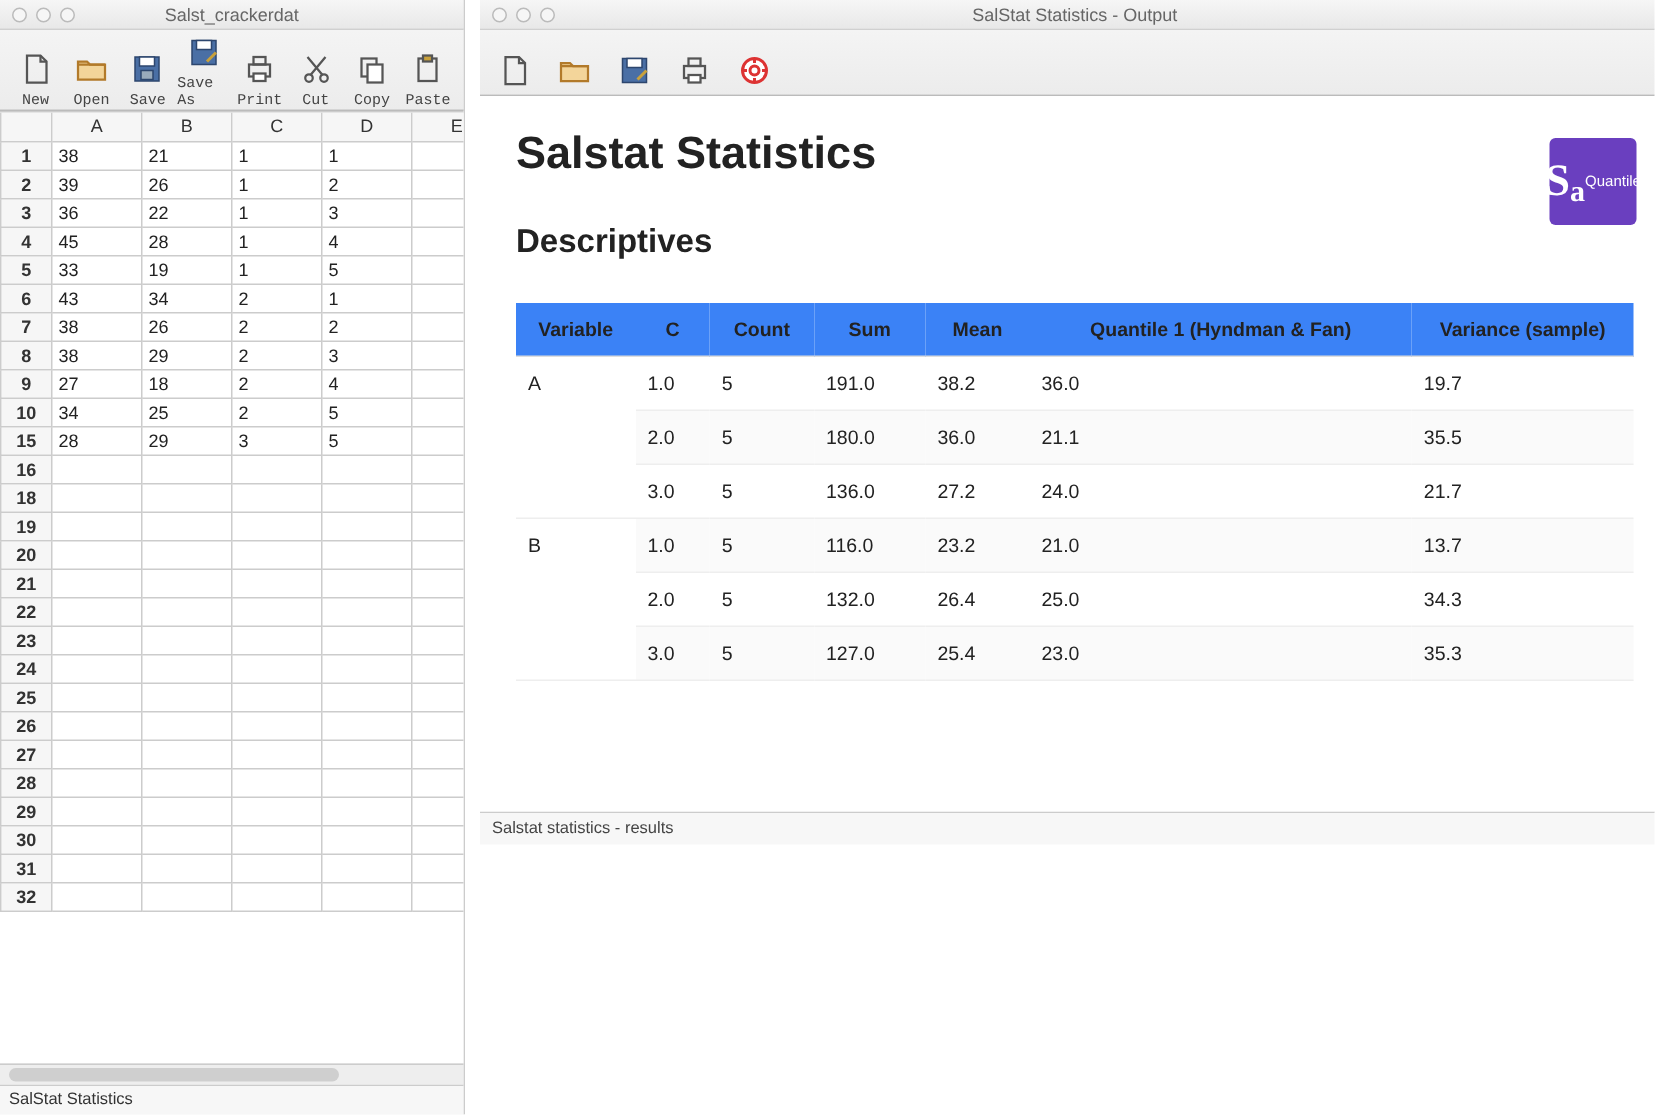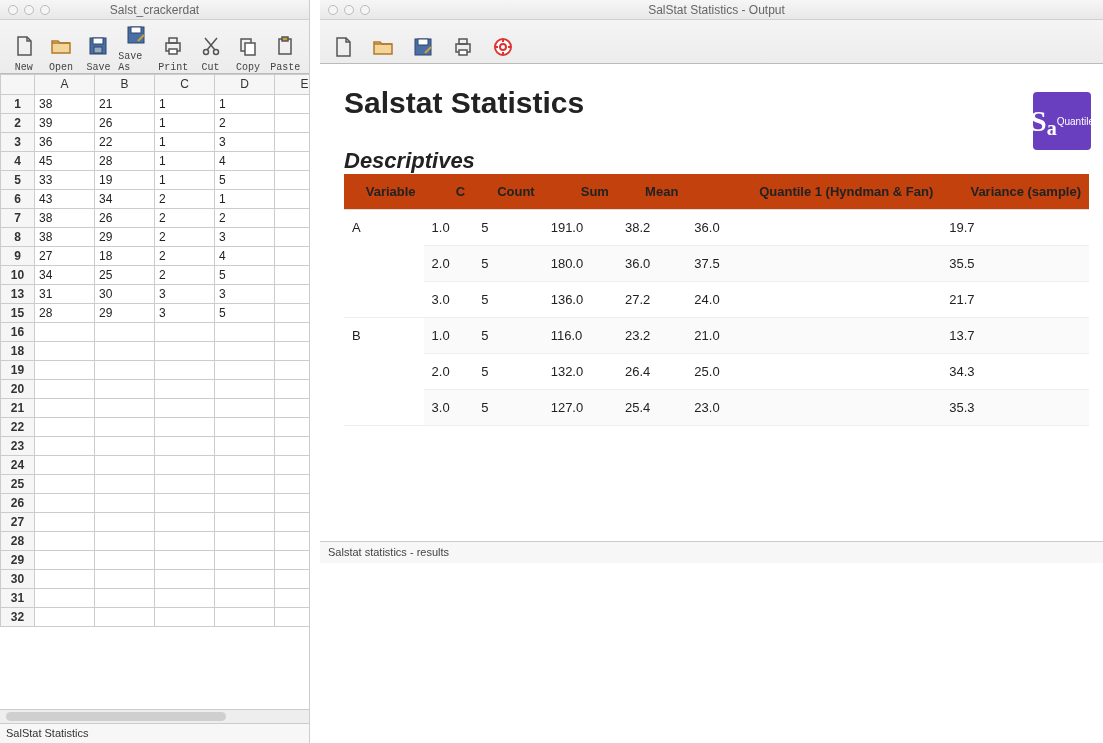--- a/index.html
+++ b/index.html
@@ -165,34 +165,33 @@
   .logo .small { font-size: 10px; font-family: Arial; margin-top: 1px; }
   .out-h1 {
     font-size: 30px; font-weight: bold;
     color: #222;
     margin-bottom: 28px;
     margin-top: -4px;
   }
   .out-h2 {
     font-size: 22px; font-weight: bold;
     color: #222;
-    margin-bottom: 0;
-    font-style: italic;
+    margin-bottom: 28px;
   }
   table.desc {
     width: 100%;
     border-collapse: collapse;
     font-size: 13px;
     color: #222;
   }
   table.desc th {
-    text-align: right;
+    text-align: center;
     padding: 10px 8px;
     border-bottom: 1px solid #ddd;
-    background: #c2410c;
+    background: #3b82f6;
     font-weight: bold;
   }
   table.desc td {
     padding: 10px 8px;
     border-bottom: 1px solid #eee;
   }
   table.desc tbody tr:nth-child(odd) td { background: #fff; }
   table.desc tbody tr:nth-child(even) td { background: #fafafa; }
   table.desc .varcell {
     vertical-align: top;
@@ -395,28 +394,20 @@
           </tr>
           <tr>
             <th class="rowhdr">10</th>
             <td>34</td>
             <td>25</td>
             <td>2</td>
             <td>5</td>
             <td></td>
           </tr>
           <tr>
-            <th class="rowhdr">13</th>
-            <td>31</td>
-            <td>30</td>
-            <td>3</td>
-            <td>3</td>
-            <td></td>
-          </tr>
-          <tr>
             <th class="rowhdr">15</th>
             <td>28</td>
             <td>29</td>
             <td>3</td>
             <td>5</td>
             <td></td>
           </tr>
           <tr>
             <th class="rowhdr">16</th>
             <td></td>
@@ -637,21 +628,21 @@
             <td>191.0</td>
             <td>38.2</td>
             <td>36.0</td>
             <td>19.7</td>
           </tr>
           <tr>
             <td>2.0</td>
             <td>5</td>
             <td>180.0</td>
             <td>36.0</td>
-            <td>37.5</td>
+            <td>21.1</td>
             <td>35.5</td>
           </tr>
           <tr>
             <td>3.0</td>
             <td>5</td>
             <td>136.0</td>
             <td>27.2</td>
             <td>24.0</td>
             <td>21.7</td>
           </tr>

